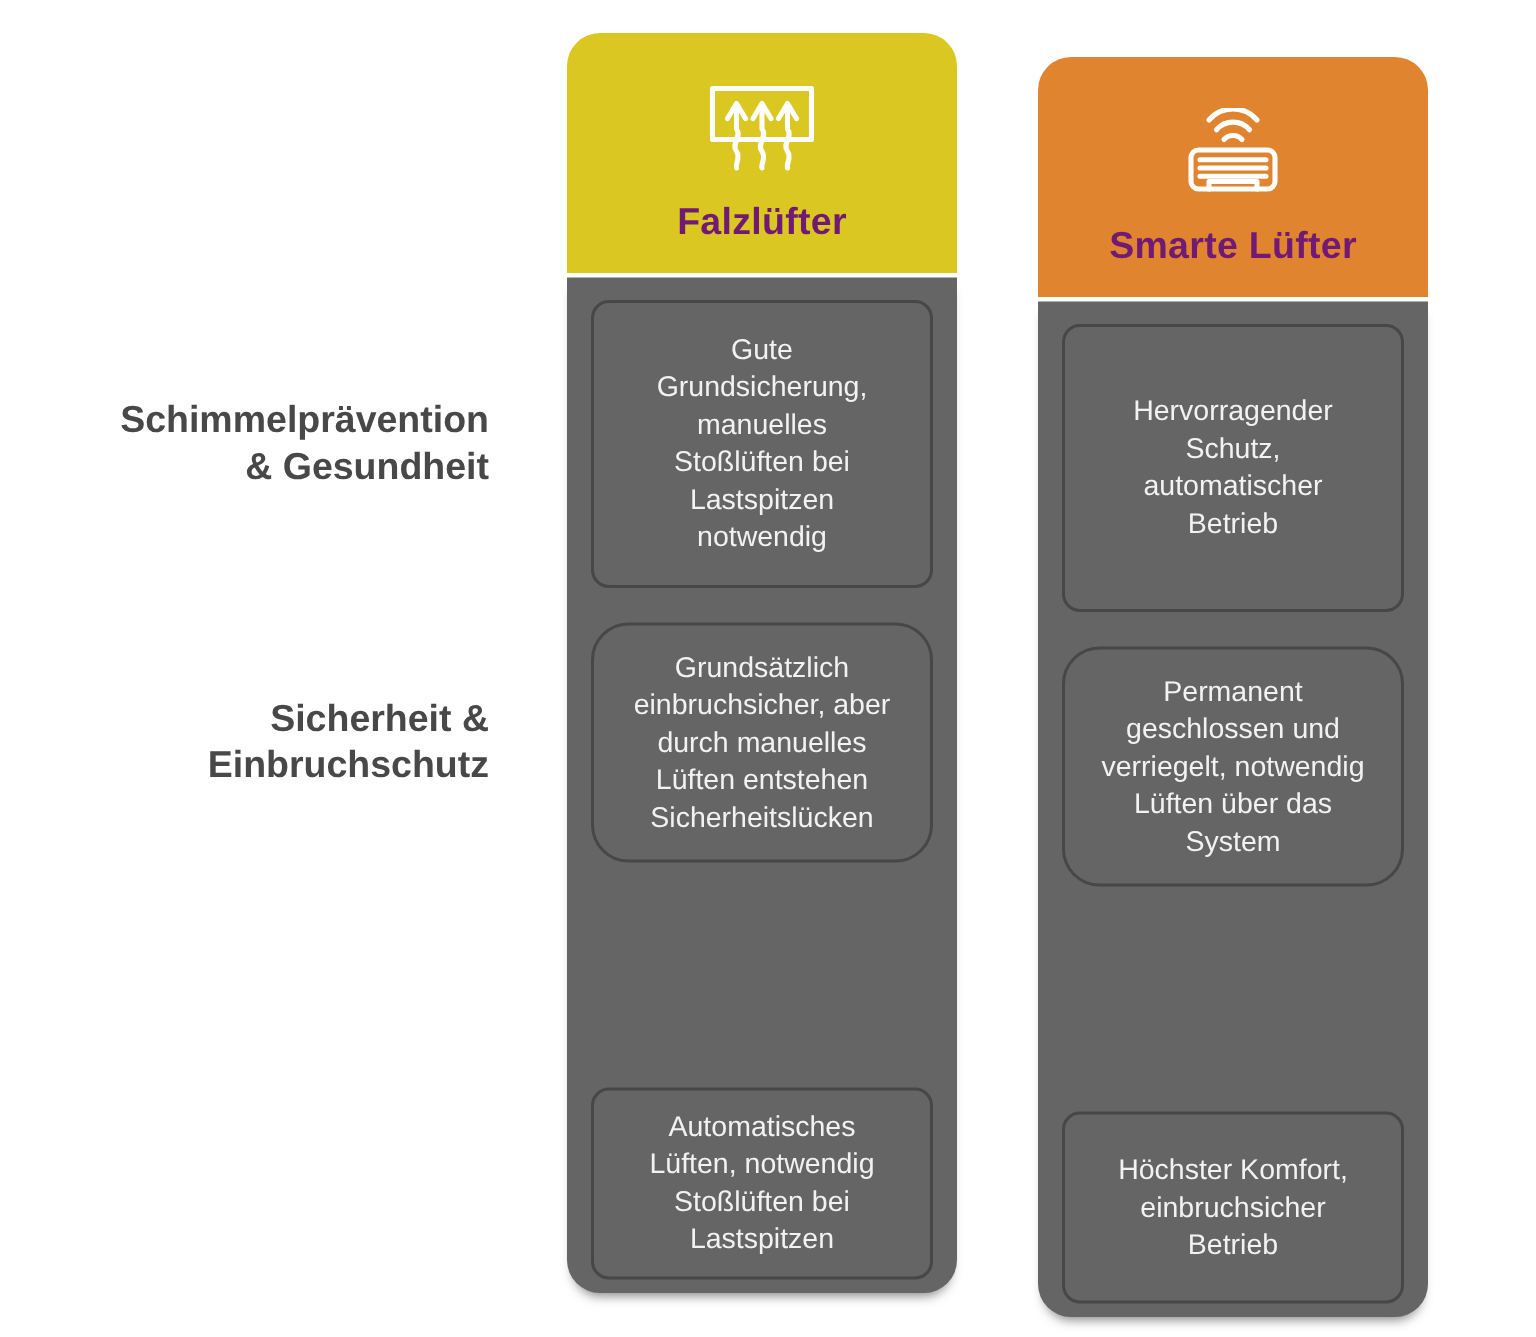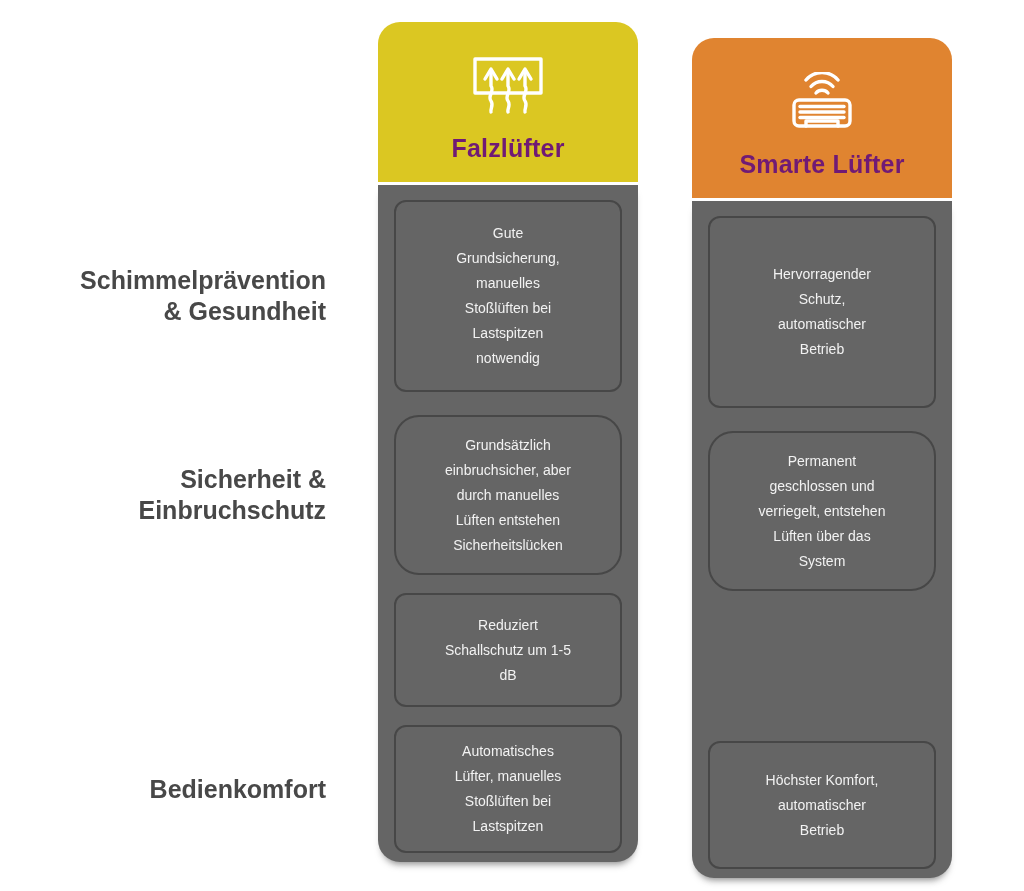--- a/index.html
+++ b/index.html
@@ -42,40 +42,39 @@
     background:#656565;
     border-radius:0 0 22px 22px;
     box-shadow:0 6px 7px -4px rgba(40,40,40,.55);
   }
   .cell{
     position:absolute;left:16px;width:228px;
     border:2px solid #474747;border-radius:12px;
     box-sizing:border-box;padding:6px 10px;
     display:flex;align-items:center;justify-content:center;
     text-align:center;color:#f2f2f2;
-    font-size:14px;line-height:25px;white-space:pre-line;
+    font-size:19px;line-height:25px;white-space:pre-line;
   }
   .cell.c1{top:15px;height:192px;}
   .cell.c2{top:230px;height:160px;border-radius:25px;}
   .cell.c3{top:408px;height:114px;}
   .cell.c4{top:540px;height:128px;}
 
   svg{display:block;}
   svg *{stroke:#ffffff;fill:none;stroke-width:3.4;stroke-linecap:round;stroke-linejoin:round;}
 </style>
 </head>
 <body>
 
 <div class="canvas">
 
   <div class="row-label r2">Sicherheit &amp;
 Einbruchschutz</div>
   <div class="row-label r1">Schimmelprävention
 &amp; Gesundheit</div>
-  <div class="row-label r4">Bedienkomfort</div>
 
   <div class="column col-1">
     <div class="col-header" style="background: rgb(219, 199, 34);">
       <div class="icon">
         <svg width="74" height="62" viewBox="0 0 74 62">
           <rect x="4" y="3" width="66" height="34"></rect>
           <path d="M14 23 L20 13 L26 23"></path>
           <path d="M20 15 L20 30 C 24 35 16 40 20 45 C 23 49 19 53 20 56"></path>
           <path d="M31 23 L37 13 L43 23"></path>
           <path d="M37 15 L37 30 C 41 35 33 40 37 45 C 40 49 36 53 37 56"></path>
@@ -90,25 +89,22 @@
 Grundsicherung,
 manuelles
 Stoßlüften bei
 Lastspitzen
 notwendig</div>
       <div class="cell c2">Grundsätzlich
 einbruchsicher, aber
 durch manuelles
 Lüften entstehen
 Sicherheitslücken</div>
-      <div class="cell c3">Reduziert
-Schallschutz um 1-5
-dB</div>
       <div class="cell c4">Automatisches
-Lüfter, manuelles
+Lüften, notwendig
 Stoßlüften bei
 Lastspitzen</div>
     </div>
   </div>
 
   <div class="column col-2">
     <div class="col-header" style="background: rgb(224, 132, 48);">
       <div class="icon">
         <svg width="70" height="64" viewBox="0 0 70 64">
           <path d="M29 21 A 8 8 0 0 1 41 21"></path>
@@ -123,22 +119,22 @@
       </div>
       <div class="col-title">Smarte Lüfter</div>
     </div>
     <div class="col-body">
       <div class="cell c1">Hervorragender
 Schutz,
 automatischer
 Betrieb</div>
       <div class="cell c2">Permanent
 geschlossen und
-verriegelt, entstehen
+verriegelt, notwendig
 Lüften über das
 System</div>
       <div class="cell c4">Höchster Komfort,
-automatischer
+einbruchsicher
 Betrieb</div>
     </div>
   </div>
 
 </div>
 
 </body></html>

